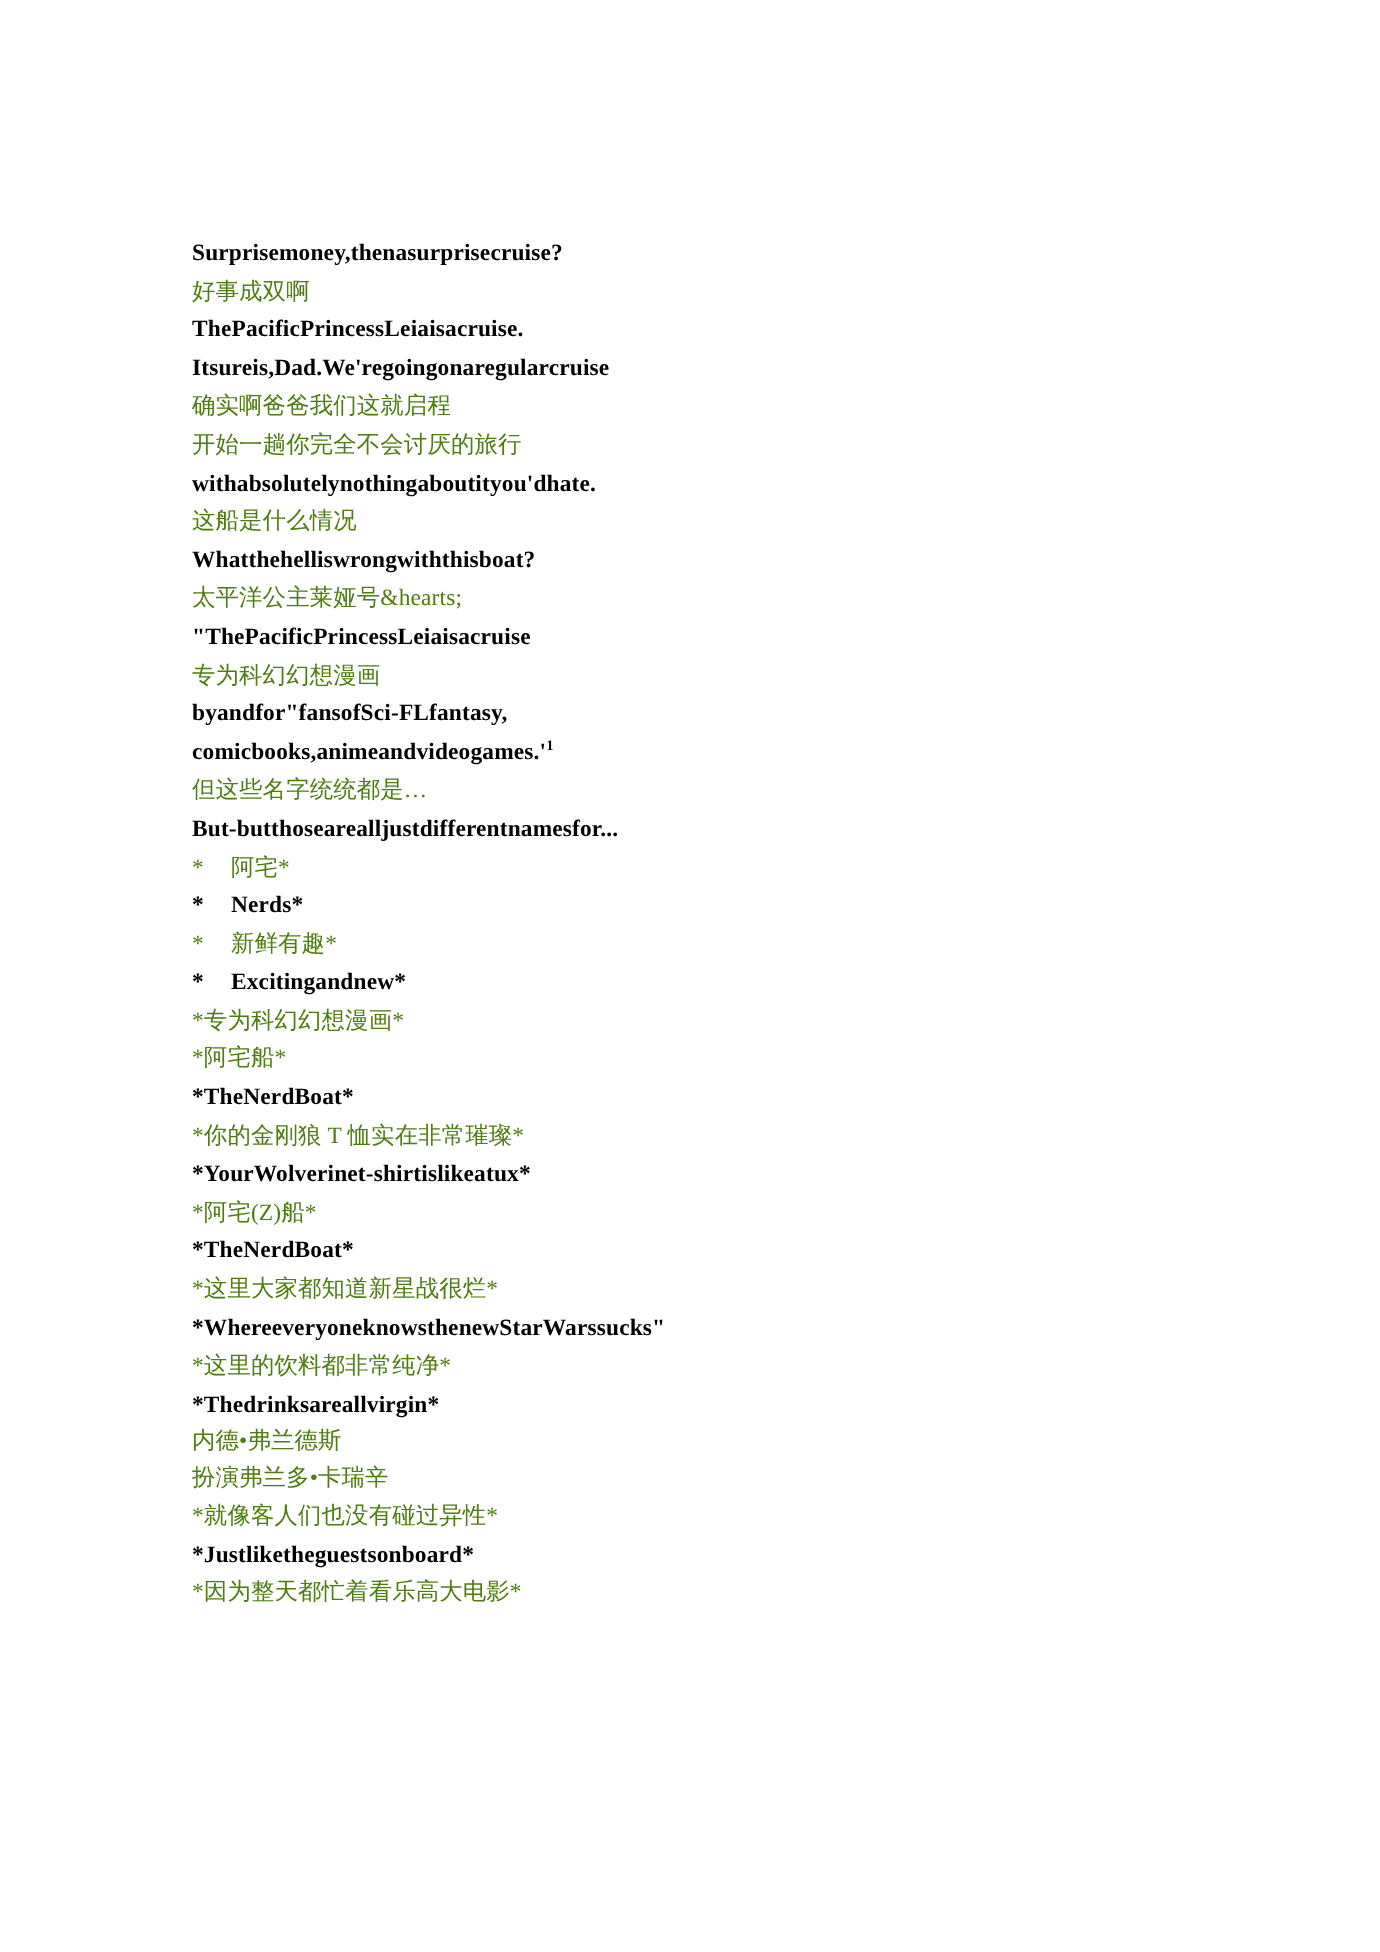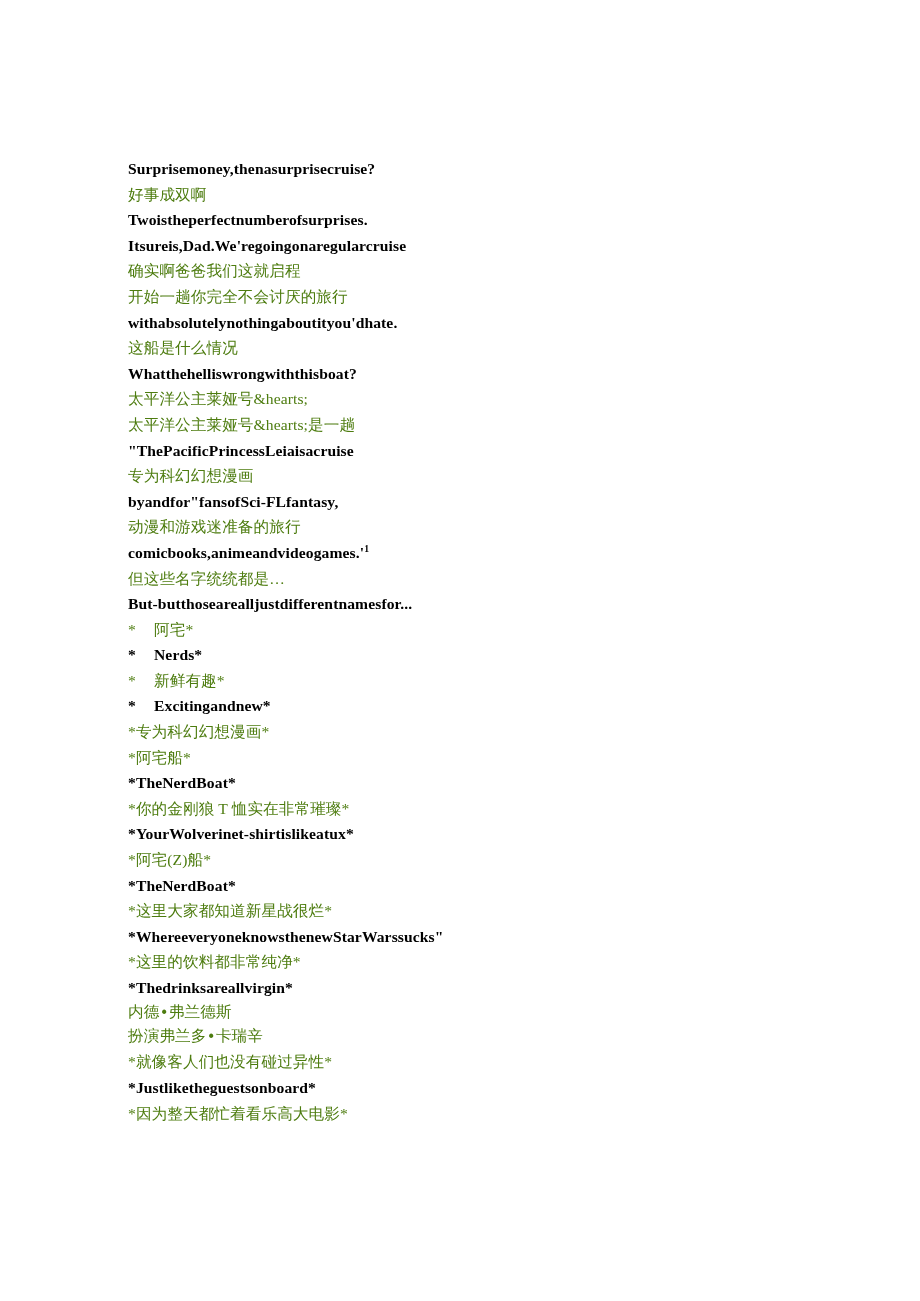--- a/index.html
+++ b/index.html
@@ -50,21 +50,20 @@
   
   .line.cjk {
     font-size: 15.6px;
     color: #4d7c0f;
     font-weight: 400;
   }
 
   
   .line.tight {
     line-height: 24.4px;
-    font-family: Liberation Mono, monospace;
   }
 
   
   .line.bullet {
     white-space: pre;
   }
   .line.bullet .marker {
     display: inline-block;
     width: 26px;
   }
@@ -75,33 +74,31 @@
     line-height: 0;
   }
 </style>
 </head>
 <body>
 
 <div class="page">
   <div class="doc-body">
       <div class="line latin">Surprisemoney,thenasurprisecruise?</div>
       <div class="line cjk">好事成双啊</div>
-      <div class="line latin">Twoistheperfectnumberofsurprises.</div>
+      <div class="line latin">ThePacificPrincessLeiaisacruise.</div>
       <div class="line latin">Itsureis,Dad.We'regoingonaregularcruise</div>
       <div class="line cjk">确实啊爸爸我们这就启程</div>
       <div class="line cjk">开始一趟你完全不会讨厌的旅行</div>
       <div class="line latin">withabsolutelynothingaboutityou'dhate.</div>
       <div class="line cjk">这船是什么情况</div>
       <div class="line latin">Whatthehelliswrongwiththisboat?</div>
       <div class="line cjk">太平洋公主莱娅号&amp;hearts;</div>
-      <div class="line cjk">太平洋公主莱娅号&amp;hearts;是一趟</div>
       <div class="line latin">"ThePacificPrincessLeiaisacruise</div>
       <div class="line cjk">专为科幻幻想漫画</div>
       <div class="line latin">byandfor"fansofSci-FLfantasy,</div>
-      <div class="line cjk">动漫和游戏迷准备的旅行</div>
       <div class="line latin"><span>comicbooks,animeandvideogames.'</span><sup class="fn">1</sup></div>
       <div class="line cjk">但这些名字统统都是…</div>
       <div class="line latin">But-butthosearealljustdifferentnamesfor...</div>
       <div class="line cjk bullet"><span class="marker">*</span><span>阿宅*</span></div>
       <div class="line latin bullet"><span class="marker">*</span><span>Nerds*</span></div>
       <div class="line cjk bullet"><span class="marker">*</span><span>新鲜有趣*</span></div>
       <div class="line latin bullet"><span class="marker">*</span><span>Excitingandnew*</span></div>
       <div class="line cjk">*专为科幻幻想漫画*</div>
       <div class="line cjk">*阿宅船*</div>
       <div class="line latin">*TheNerdBoat*</div>

